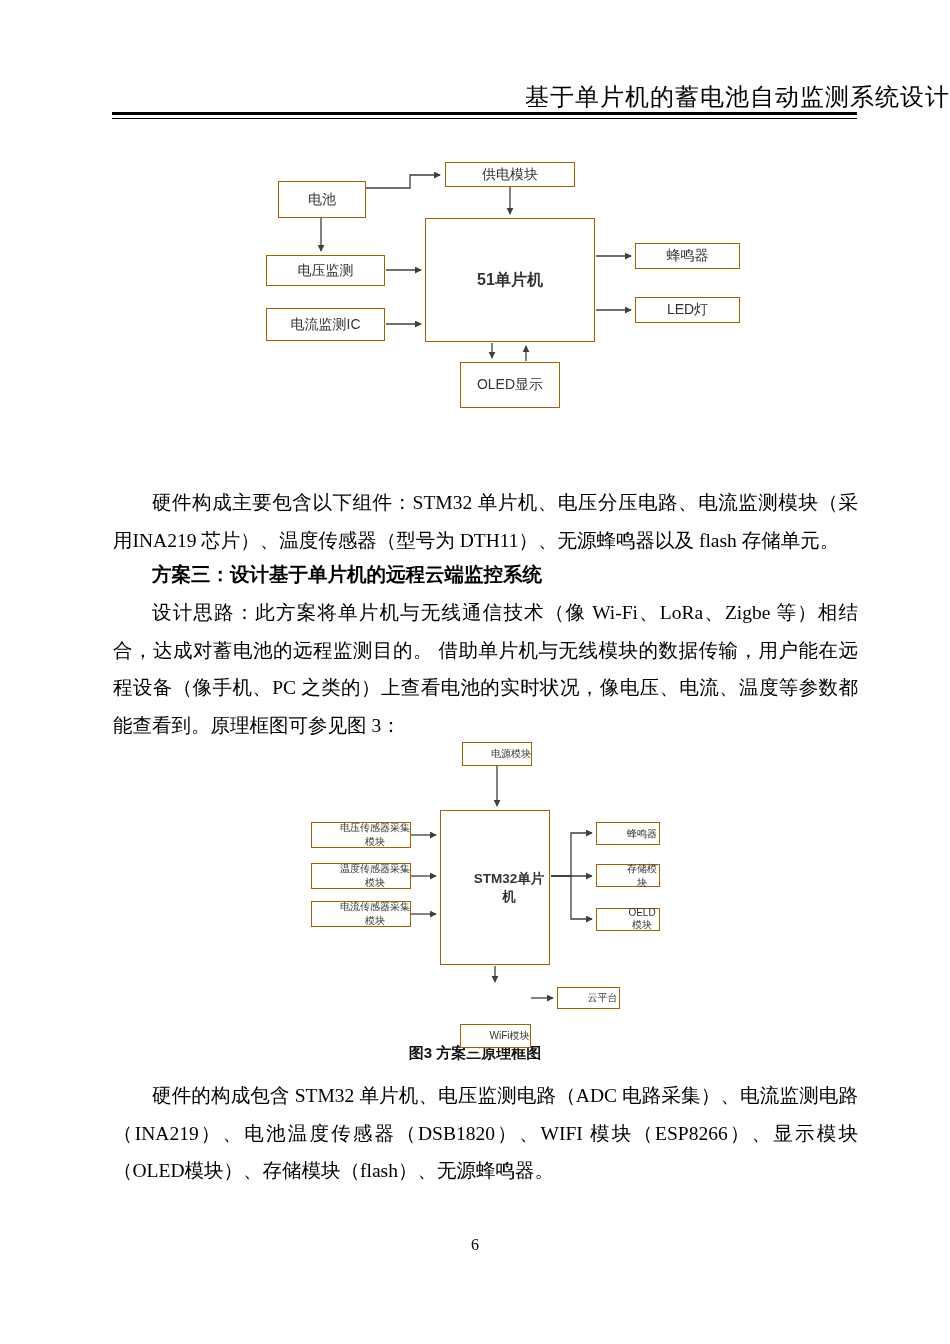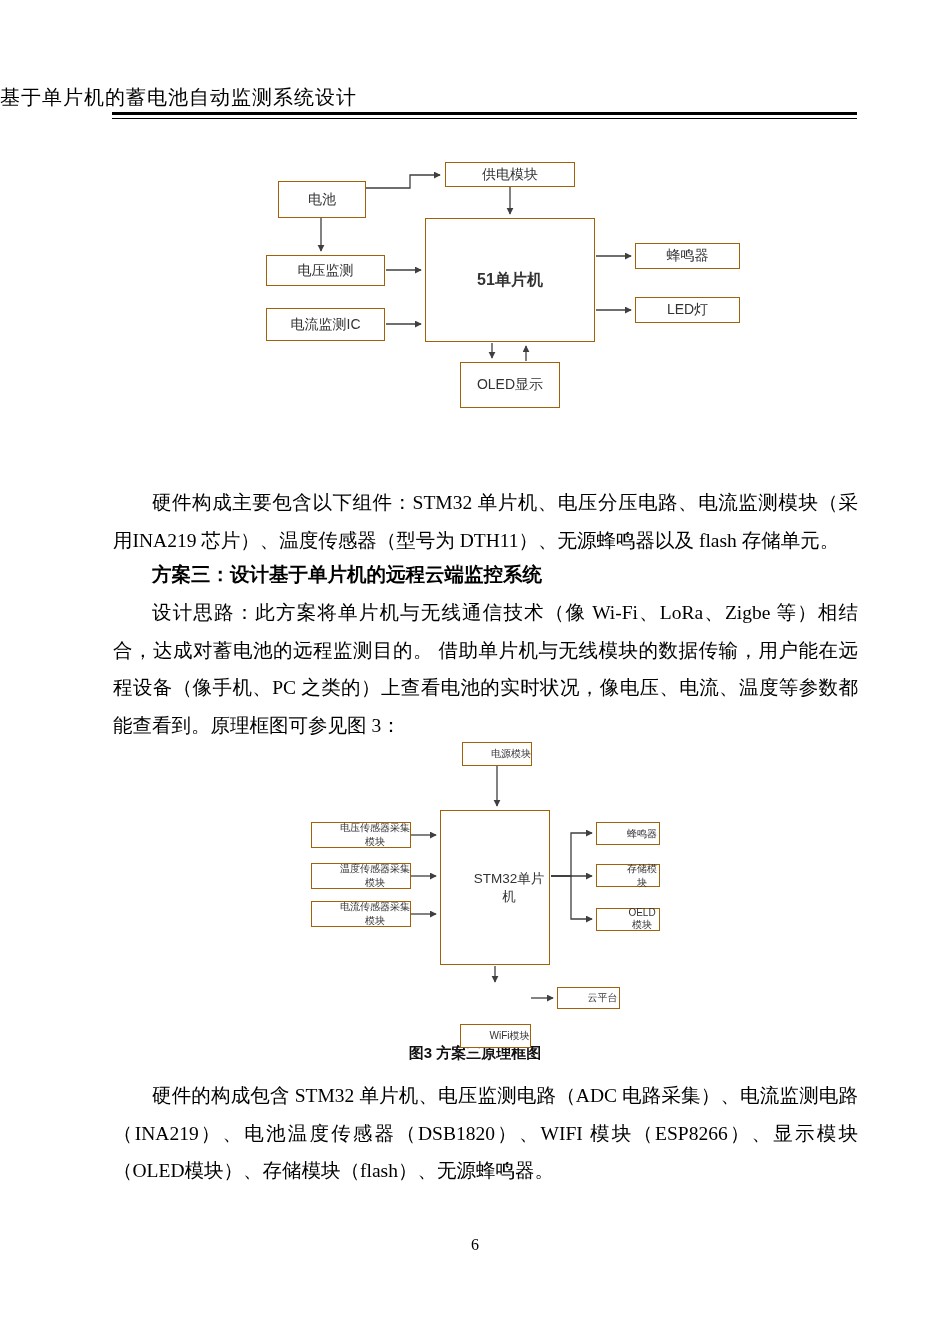--- a/index.html
+++ b/index.html
@@ -4,36 +4,36 @@
 <style>
   * { margin:0; padding:0; box-sizing:border-box; }
   html,body { background:#e9e9e9; }
   .page {
     position:relative; width:950px; height:1344px; margin:0 auto;
     background:#ffffff; font-family:"Liberation Serif", serif; color:#000;
     overflow:hidden;
   }
   .header-title {
     position:absolute; top:84px; left:0; width:100%;
-    text-align:left; font-size:20px; line-height:26px; letter-spacing:1px;
+    text-align:right; font-size:24px; line-height:26px; letter-spacing:1px;
   }
   .header-rule {
     position:absolute; top:112px; left:112px; width:745px; height:7px;
     border-top:3px solid #000; border-bottom:1px solid #000;
   }
   svg.arrows { position:absolute; top:0; left:0; z-index:1; }
   .dbox {
     position:absolute; z-index:2; border:1px solid #a16207; background:#fff;
     display:flex; align-items:center; justify-content:center; text-align:center;
     font-family:"Liberation Sans", sans-serif; color:#333333;
   }
   .f2 { font-size:14px; }
   .f2.mcu { font-size:16px; font-weight:bold; }
   .f3 { font-size:10px;padding-left:28px; }
-  .f3.mcu { font-size:13.5px; font-weight:normal; }
+  .f3.mcu { font-size:13.5px; font-weight:bold; }
   .caption {
     position:absolute; left:0; width:100%; text-align:center;
     font-family:"Liberation Sans", sans-serif; font-weight:bold;
     font-size:15px; color:#111;
   }
   .para {
     position:absolute; left:113px; width:745px;
     font-size:19.5px; line-height:37.5px; text-align:justify; text-indent:2em;
   }
   .h3 {

